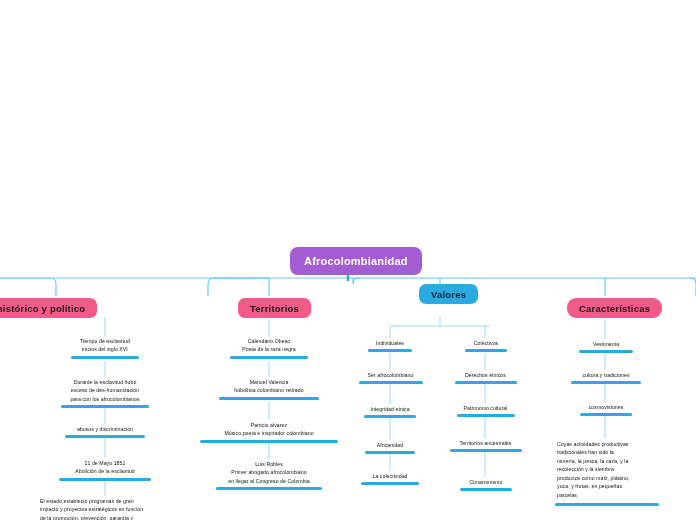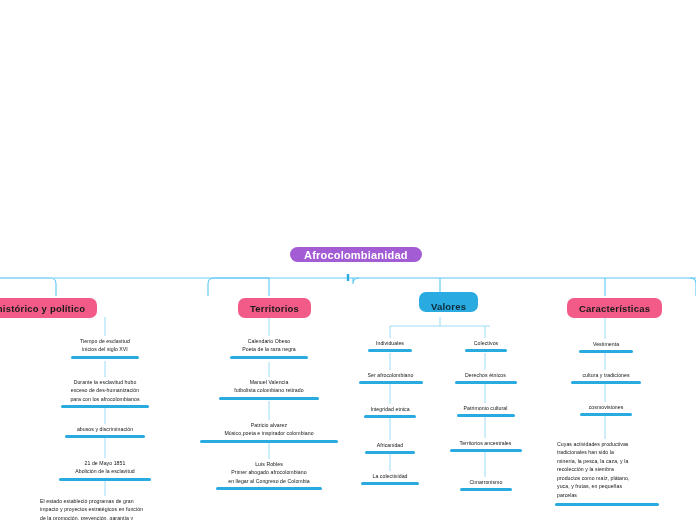--- a/index.html
+++ b/index.html
@@ -39,21 +39,21 @@
     justify-content: center;
     font-weight: bold;
     letter-spacing: .2px;
     white-space: nowrap;
     box-sizing: border-box;
   }
   .root-pill {
     background: #a45cd4;
     color: #ffffff;
     font-size: 11px;
-    height: 15px;
+    height: 28px;
     padding: 0 14px;
     border-radius: 8px;
   }
   .lvl2-pill {
     background: #f25b87;
     color: #1a1a1a;
     font-size: 9.5px;
     height: 20px;
     padding: 0 12px;
   }
@@ -146,25 +146,25 @@
   </div>
 
   <div class="pill lvl2-pill" style="left:-24px; top:298px;">
     <span>o histórico y político</span>
   </div>
 
   <div class="pill lvl2-pill" style="left:238px; top:298px;">
     <span>Territorios</span>
   </div>
 
-  <div class="pill lvl2-pill blue" style="left:419px; top:292px;align-items:flex-end;">
+  <div class="pill lvl2-pill blue" style="left:419px; top:284px;">
     <span>Valores</span>
   </div>
 
-  <div class="pill lvl2-pill" style="left:567px; top:298px;">
+  <div class="pill lvl2-pill" style="left:567px; top:298px;border-radius:9px;">
     <span>Características</span>
   </div>
 
   <div class="leaf" style="left:40px; top:337px; width:130px;">
     <div class="txt">Tiempo de esclavitud
 inicios del siglo XVI</div>
     <div class="bar" style="width:68px;"></div>
   </div>
 
   <div class="leaf" style="left:35px; top:378px; width:140px;">

